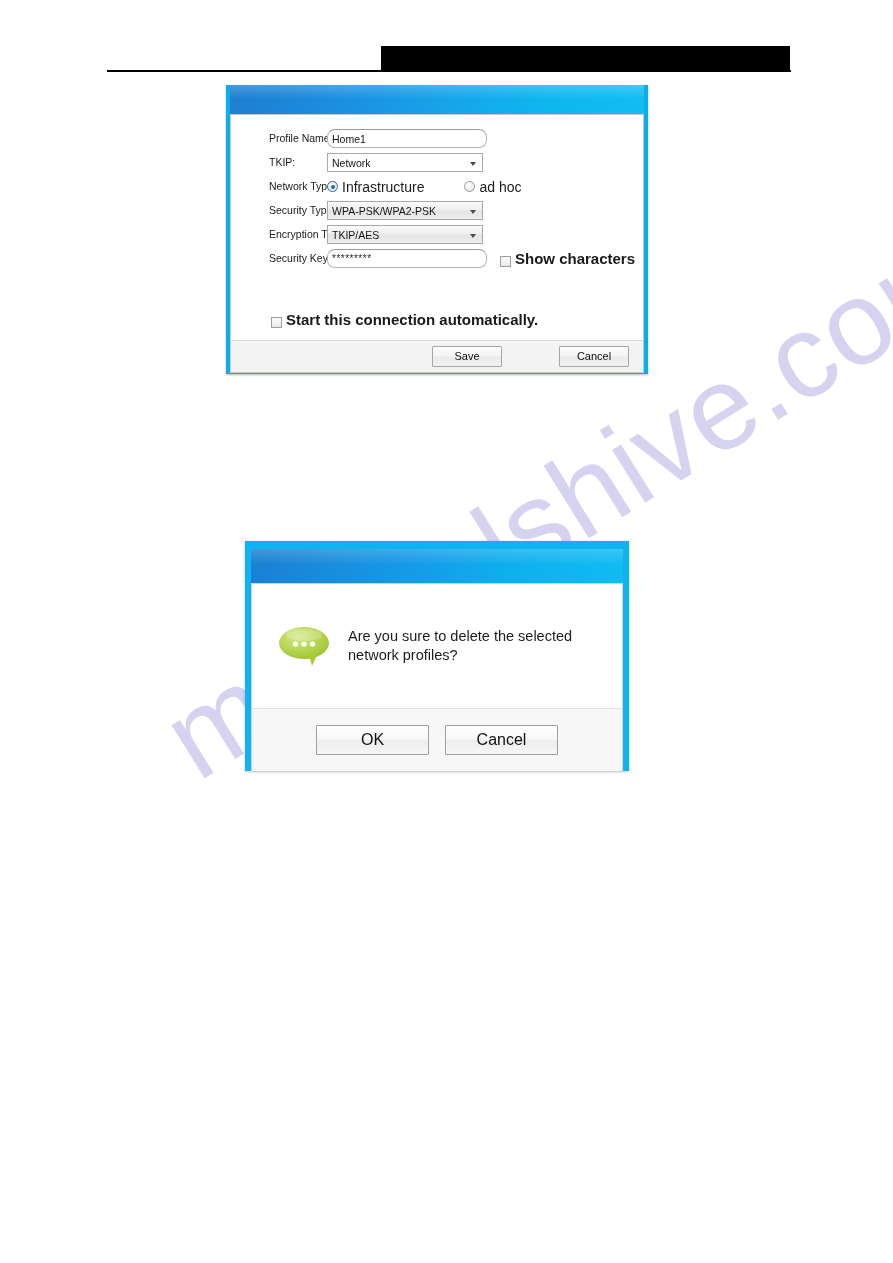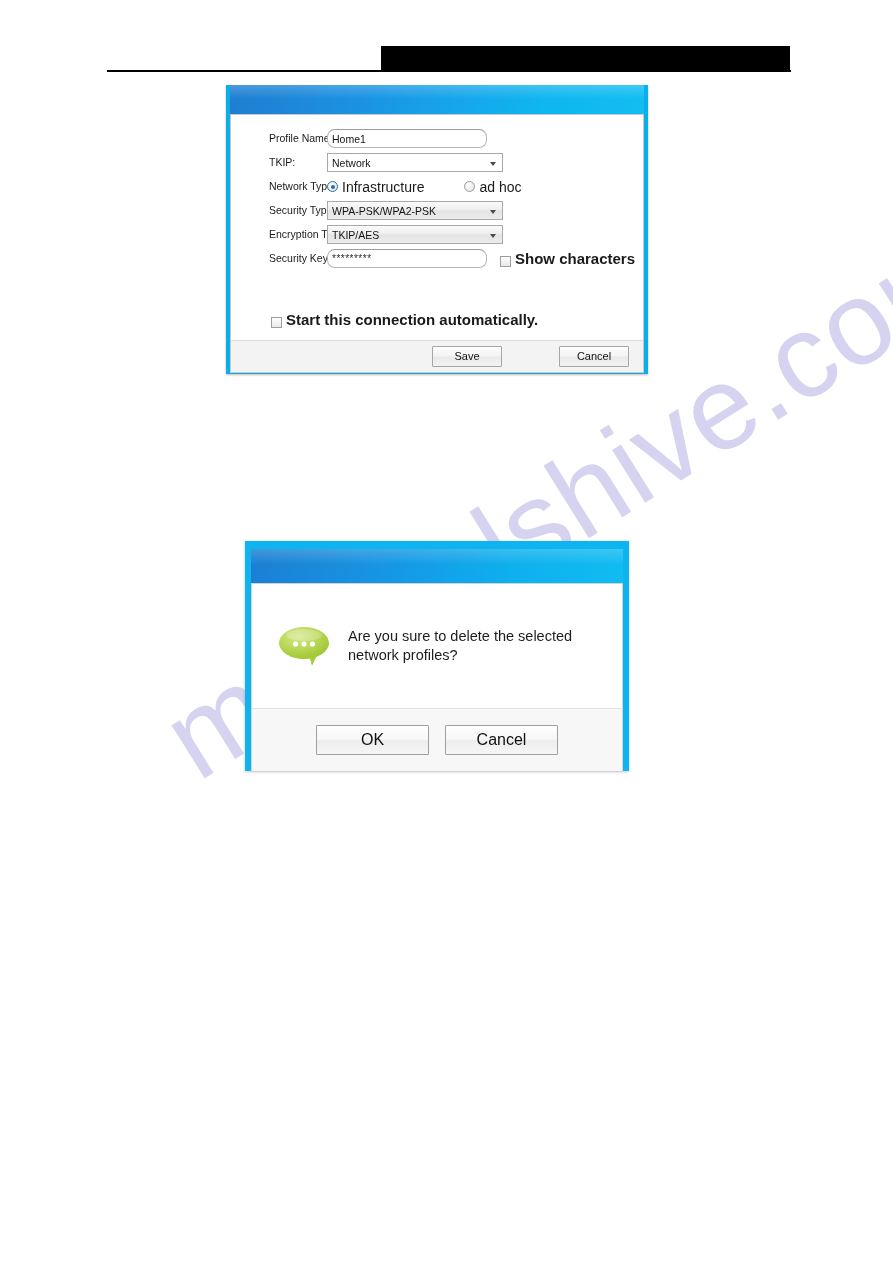--- a/index.html
+++ b/index.html
@@ -144,21 +144,21 @@
     outline: none;
     border-radius: 8px;
   }
   .pw-input {
     letter-spacing: 0.5px;
     font-size: 10px;
     color: #2a2a2a;
   }
 
   .combo {
-    width: 176px;
+    width: 156px;
     height: 19px;
     box-sizing: border-box;
     border: 1px solid #a9a9a9;
     position: relative;
     display: flex;
     align-items: center;
     font-size: 10.5px;
     color: #141414;
     padding-left: 4px;
     background: #ffffff;

